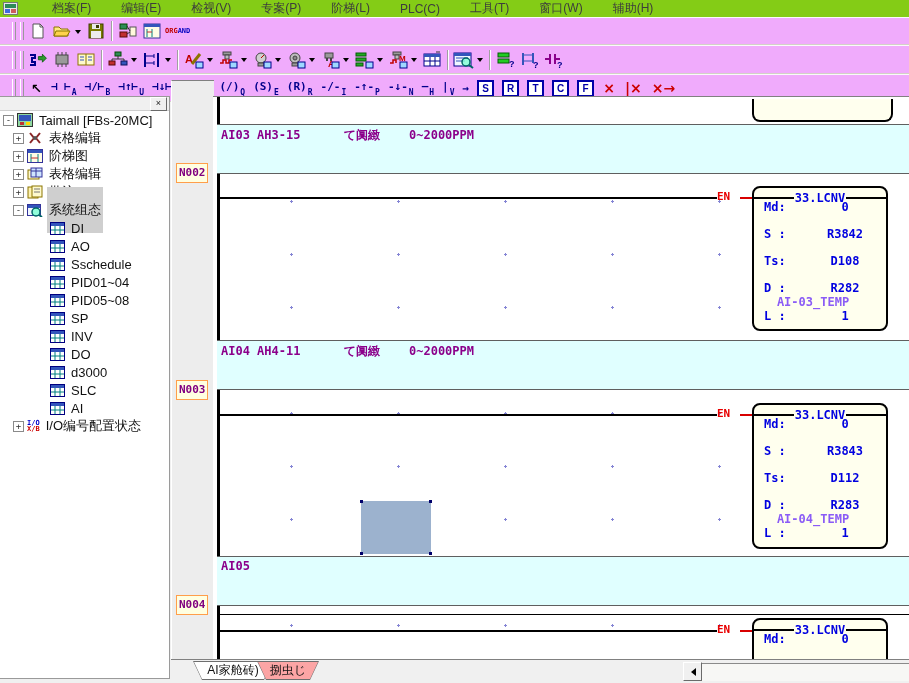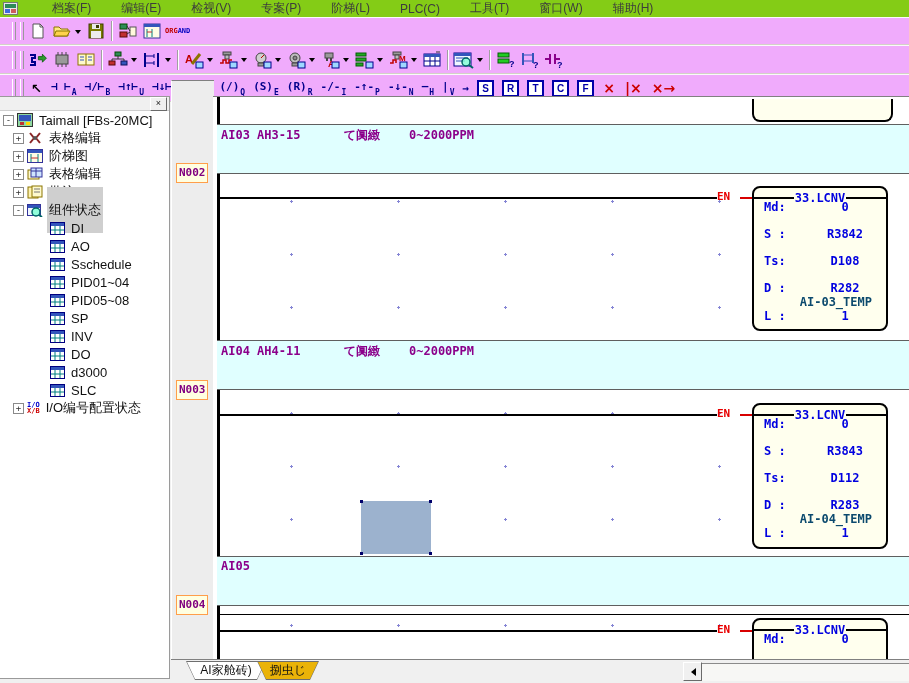--- a/index.html
+++ b/index.html
@@ -75,37 +75,37 @@
           border-radius:8px;box-sizing:border-box}
   .fbcut{position:absolute;left:539px;width:141px;background:#FFFFEE;border:2px solid #000;border-top:none;
          border-radius:0 0 8px 8px;box-sizing:border-box}
   .fb-title{display:flex;align-items:center;margin-top:3px;color:#0000E0;
             font:bold 12px "DejaVu Sans Mono",monospace}
   .fb-title .tl{flex:1;height:2px;background:#000}
   .fb-title span{padding:0 1px}
   .fbrow{position:absolute;left:10px;right:6px;height:14px;color:#0000E0;
          font:bold 12px "DejaVu Sans Mono",monospace}
   .fbrow .val{position:absolute;left:46px;right:0;text-align:center}
-  .alias{position:absolute;left:0;right:14px;text-align:right;color:#0c4a6e;
+  .alias{position:absolute;left:0;right:14px;text-align:center;color:#8b5cf6;
          font:bold 12px "DejaVu Sans Mono",monospace}
   .selrect{position:absolute;left:148px;top:404px;width:70px;height:53px;background:#9CB2CE}
   .selrect i{position:absolute;width:3px;height:3px;background:#00006B}
   .selrect .c1{left:-1px;top:-1px}.selrect .c2{right:-1px;top:-1px}
   .selrect .c3{left:-1px;bottom:-1px}.selrect .c4{right:-1px;bottom:-1px}
 
   
   #bottombar{position:absolute;left:171px;right:0;bottom:0;height:23px;background:#F0F0F0;
              border-top:1px solid #808080}
   .tab{position:absolute;top:1px;height:19px;clip-path:polygon(0 0,100% 0,calc(100% - 9px) 100%,9px 100%);
        background:#6e6e6e;cursor:default}
   .tab .inner{position:absolute;left:1px;right:1px;top:1px;bottom:1px;
        clip-path:polygon(0 0,100% 0,calc(100% - 8px) 100%,8px 100%);
        background:#fff;display:flex;align-items:center;justify-content:center;
        font-size:12px;color:#111;white-space:nowrap}
-  .tab.t2 .inner{background:#eab308}
+  .tab.t2 .inner{background:#fca5a5}
   #hbtn{position:absolute;left:512px;bottom:2px;width:17px;height:17px;background:#F0F0F0;
         border:1px solid;border-color:#fff #6a6a6a #6a6a6a #fff;display:flex;align-items:center;justify-content:center}
   #hbtn .tri{width:0;height:0;border:4px solid transparent;border-right:5px solid #000;margin-right:3px}
   #htrack{position:absolute;left:531px;right:0;bottom:2px;height:17px;background:#F7F7F5;
           border-top:1px solid #8a8a8a}
 </style>
 </head>
 <body>
 
 <div id="menubar">
@@ -438,21 +438,21 @@
   <div class="trow d1 sel">
     <span class="ebox">-</span>
     <span class="ticon">
         <svg width="16" height="14">
           <rect x="0.5" y="1.5" width="13" height="11" fill="#EFF6FF" stroke="#33339a"></rect>
           <rect x="1" y="2" width="12" height="3" fill="#3355BB"></rect>
           <circle cx="9" cy="9" r="4" fill="#7FFFD4" fill-opacity="0.85" stroke="#006666" stroke-width="1.5"></circle>
           <line x1="12" y1="12" x2="15" y2="14" stroke="#006666" stroke-width="2"></line>
         </svg>
       </span>
-    <span class="tlabel">组件状态</span>
+    <span class="tlabel">系统组态</span>
   </div>
   <div class="trow d2">
       <span class="ticon">
         <svg width="15" height="13">
           <rect x="0.5" y="0.5" width="14" height="12" fill="#fff" stroke="#000080"></rect>
           <rect x="1" y="1" width="13" height="3" fill="#3355BB"></rect>
           <line x1="5" y1="4" x2="5" y2="12" stroke="#008080"></line>
           <line x1="10" y1="4" x2="10" y2="12" stroke="#008080"></line>
           <line x1="1" y1="8" x2="14" y2="8" stroke="#008080"></line>
         </svg>
@@ -559,20 +559,32 @@
       <span class="ticon">
         <svg width="15" height="13">
           <rect x="0.5" y="0.5" width="14" height="12" fill="#fff" stroke="#000080"></rect>
           <rect x="1" y="1" width="13" height="3" fill="#3355BB"></rect>
           <line x1="5" y1="4" x2="5" y2="12" stroke="#008080"></line>
           <line x1="10" y1="4" x2="10" y2="12" stroke="#008080"></line>
           <line x1="1" y1="8" x2="14" y2="8" stroke="#008080"></line>
         </svg>
       </span>
       <span class="tlabel">SLC</span>
+    </div>
+  <div class="trow d2">
+      <span class="ticon">
+        <svg width="15" height="13">
+          <rect x="0.5" y="0.5" width="14" height="12" fill="#fff" stroke="#000080"></rect>
+          <rect x="1" y="1" width="13" height="3" fill="#3355BB"></rect>
+          <line x1="5" y1="4" x2="5" y2="12" stroke="#008080"></line>
+          <line x1="10" y1="4" x2="10" y2="12" stroke="#008080"></line>
+          <line x1="1" y1="8" x2="14" y2="8" stroke="#008080"></line>
+        </svg>
+      </span>
+      <span class="tlabel">AI</span>
     </div>
   <div class="trow d1">
     <span class="ebox">+</span>
     <span class="ticon iotext">
       <span style="display:block"><span class="a">I/O</span><br><span class="b">X/B</span></span>
     </span>
     <span class="tlabel">I/O编号配置状态</span>
   </div>
 </div>
 
@@ -644,21 +656,21 @@
         <i class="tl"></i>
         <span>33.LCNV</span>
         <i class="tl"></i>
       </div>
     <div class="fbrow" style="top:12px"><span>Md:</span><span class="val">0</span></div>
     <div class="fbrow" style="top:39px"><span>S :</span><span class="val">R3844</span></div>
   </div>
 </div>
 
 <div id="bottombar">
-  <div class="tab t1" style="left:15px;width:80px">
+  <div class="tab t1" style="left:22px;width:80px">
     <span class="inner">AI家舱砖)</span>
   </div>
   <div class="tab t2" style="left:86px;width:62px">
     <span class="inner">捌虫じ</span>
   </div>
   <div id="hbtn">
       <span class="tri"></span>
     </div>
   <div id="htrack"></div>
 </div>

